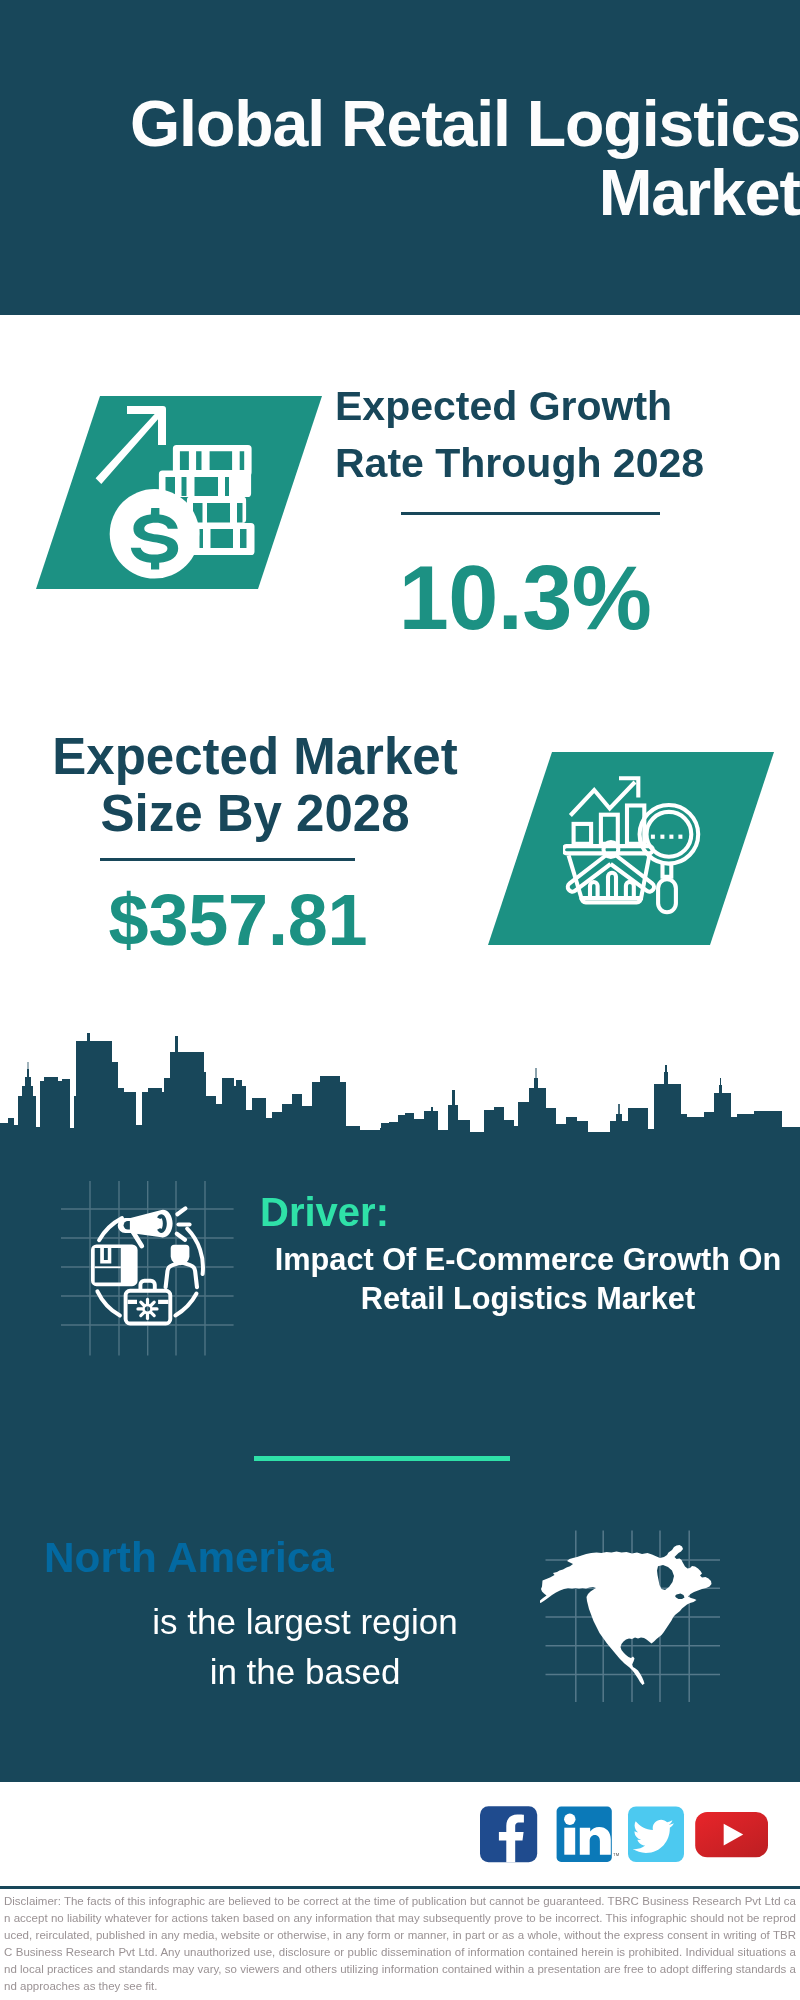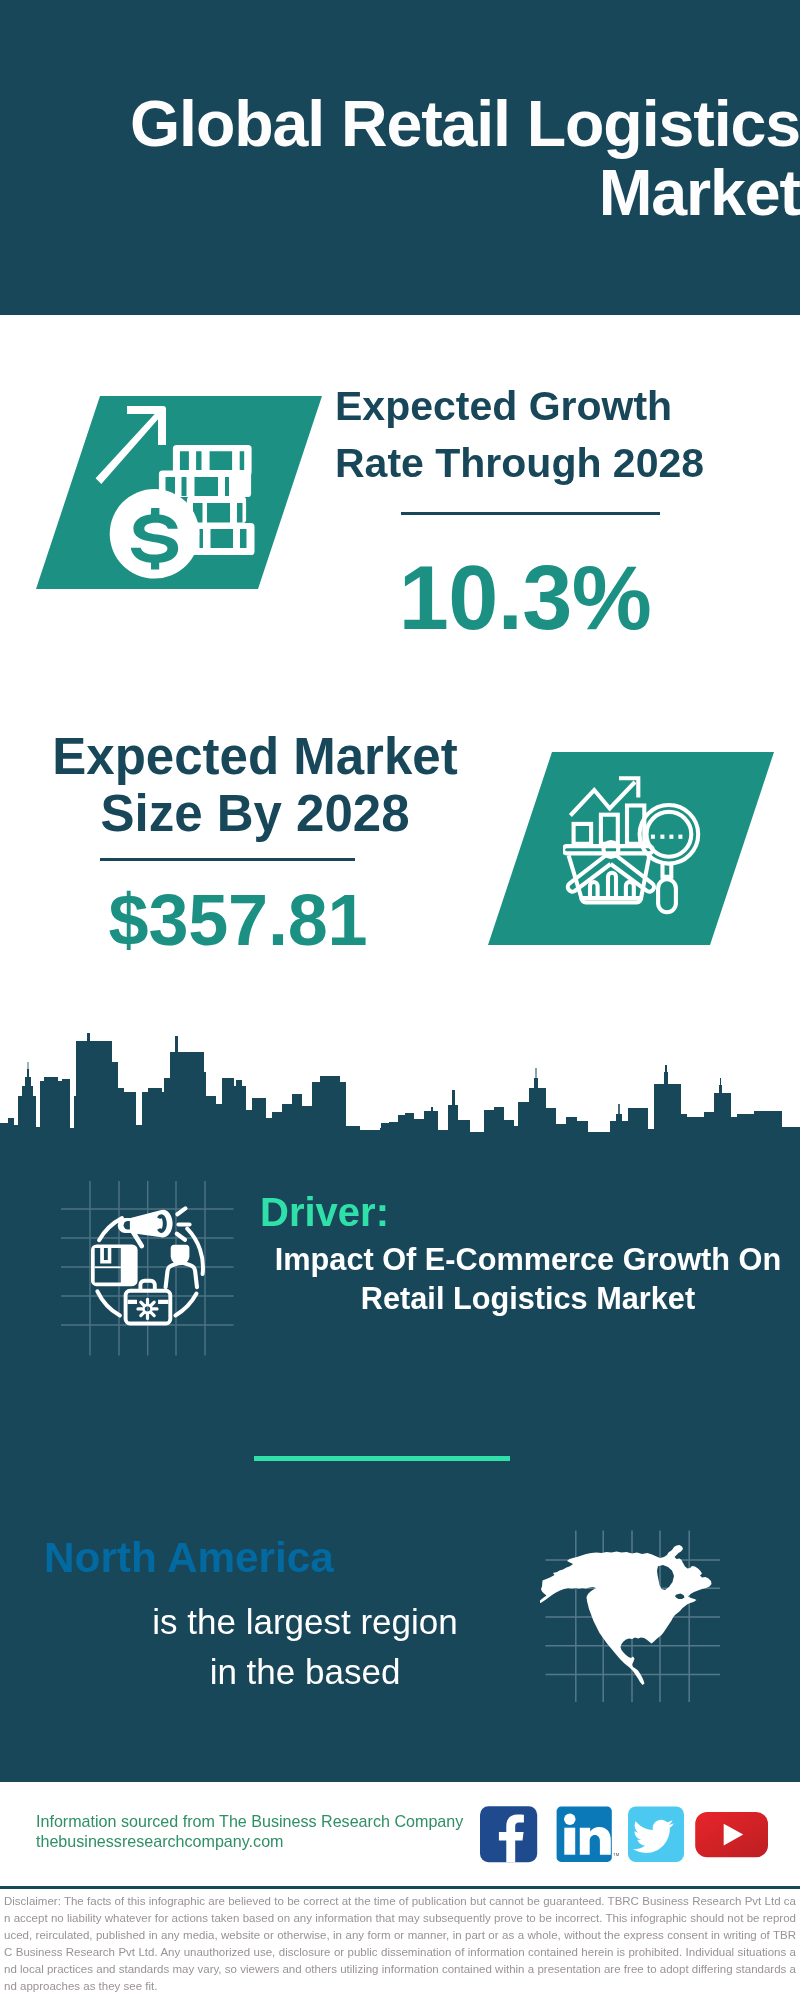--- a/index.html
+++ b/index.html
@@ -250,24 +250,20 @@
       <path d="M5.5 40 H180 M5.5 68.2 H180 M5.5 97 H180 M5.5 125.8 H180 M5.5 154.5 H180"></path>
     </g>
     <path fill="#ffffff" fill-rule="evenodd" d="M2.5 60.5L10.0 57.5L14.5 55.0L13.0 53.0L17.0 52.0L19.5 50.5L23.0 49.5L26.5 47.5L30.0 46.2L33.0 44.0L30.0 42.5L27.0 41.0L29.5 39.0L33.0 38.0L37.0 37.0L41.5 35.5L46.2 34.0L51.2 33.0L56.5 32.5L61.5 33.0L66.5 32.0L71.5 32.5L76.5 31.5L81.5 32.5L86.5 32.0L92.0 33.5L97.0 32.5L102.0 34.0L107.5 33.0L112.0 34.5L116.5 36.5L120.0 38.0L124.0 37.0L127.0 35.0L128.5 32.5L132.0 30.0L134.0 27.0L136.5 25.5L139.5 25.0L142.0 26.5L143.0 29.0L141.0 31.5L138.5 33.0L136.5 35.0L134.5 37.0L136.5 39.0L139.5 38.5L141.5 40.0L143.0 43.0L145.0 46.5L147.5 48.5L150.0 48.0L152.0 46.0L155.0 46.5L158.0 48.5L160.5 51.0L162.0 53.5L160.0 55.5L162.0 57.5L165.5 57.0L168.5 58.5L171.0 61.0L171.5 64.0L169.5 66.5L166.0 68.0L162.0 69.0L158.0 70.5L154.0 72.0L150.5 74.0L148.0 76.5L151.0 78.0L154.5 79.0L156.5 80.0L153.5 82.0L150.0 83.0L147.0 84.5L144.5 86.5L142.0 88.5L140.0 91.0L137.5 93.0L135.0 95.0L133.0 97.5L131.5 100.5L129.5 103.5L127.5 106.5L125.5 109.5L123.5 112.5L121.5 115.0L119.0 117.0L116.5 119.0L114.0 121.5L111.5 123.5L109.0 121.5L106.5 119.5L104.0 118.0L101.0 117.5L98.0 118.5L95.0 117.5L92.0 119.0L89.0 118.5L86.0 119.5L83.5 121.5L81.5 124.0L80.5 127.0L81.5 130.0L83.5 132.5L86.0 135.0L88.5 137.0L91.0 138.0L93.0 136.5L94.5 138.5L93.5 141.5L92.0 144.5L93.0 147.0L95.5 148.5L98.0 150.5L100.0 153.5L102.0 157.0L103.5 160.5L104.5 163.5L102.5 165.0L100.0 162.0L98.0 158.5L96.0 155.5L94.0 152.5L92.0 150.0L89.5 147.5L87.0 145.5L84.5 143.5L82.0 141.0L79.5 138.5L77.0 135.5L74.5 132.5L72.0 129.5L69.5 126.5L67.0 123.5L64.5 120.0L62.0 116.5L59.5 113.0L57.5 109.0L55.5 105.0L53.5 101.0L52.0 97.0L50.5 93.0L49.0 89.0L48.0 85.0L47.0 81.0L46.5 77.0L48.0 74.0L50.5 71.5L53.5 69.5L56.0 68.0L53.0 67.0L49.5 67.5L46.0 68.5L42.5 68.0L39.0 68.5L35.5 68.0L32.0 68.5L28.0 68.0L24.0 69.0L20.0 70.5L16.0 72.5L12.0 75.0L8.0 78.0L4.5 80.5L1.5 82.5L-1.0 83.5L0.0 80.5L3.0 78.0L6.5 75.5L4.0 73.5L2.0 71.5L1.0 69.0L2.0 66.5ZM118.0 46.2L123.0 45.0L128.0 47.0L132.0 50.5L134.0 56.0L132.5 62.0L129.0 67.0L125.0 70.0L121.5 69.0L119.5 65.0L118.5 60.0L117.5 55.0L117.0 50.5ZM136.5 74.5L140.5 73.5L143.5 75.0L144.5 77.5L142.0 79.0L138.5 79.0L136.0 77.5L135.0 76.0Z"></path>
   </svg>
   <div class="b4-text">
     <div>is the largest region</div>
     <div>in the based</div>
   </div>
 
   <div class="footer"></div>
-  <div class="foot-src">
-    <div>Information sourced from The Business Research Company</div>
-    <div>thebusinessresearchcompany.com</div>
-  </div>
 
   <svg class="social-row" viewBox="0 0 300 60">
 
     <g>
       <rect x="0" y="0.3" width="57.2" height="56" rx="8.5" fill="#1f4b8e"></rect>
       <path d="M35.2 56.3 V34.5 h7.3 l1.1-8.5 h-8.4 v-5.4 c0-2.4 0.7-4.1 4.2-4.1 l4.5 0 V8.8
                c-0.8-0.1-3.5-0.3-6.6-0.3 c-6.5 0-11 4-11 11.3 v6.2 h-7.4 v8.5 h7.4 V56.3 Z" fill="#ffffff"></path>
     </g>
 
     <g transform="translate(76.6,0)">

